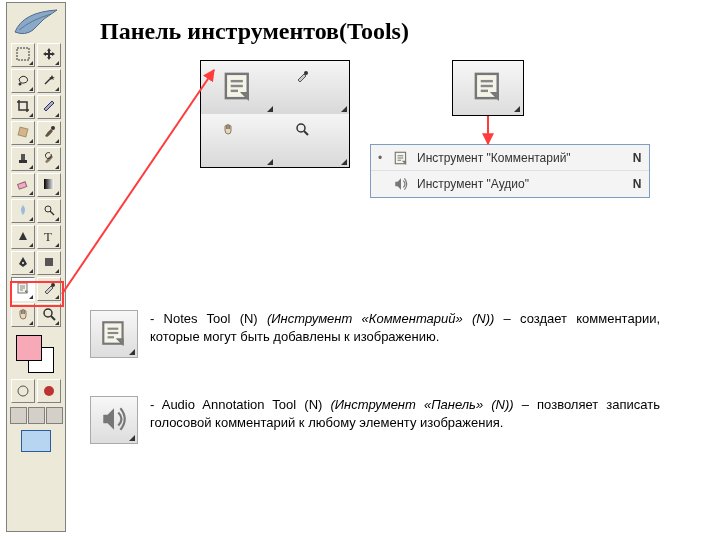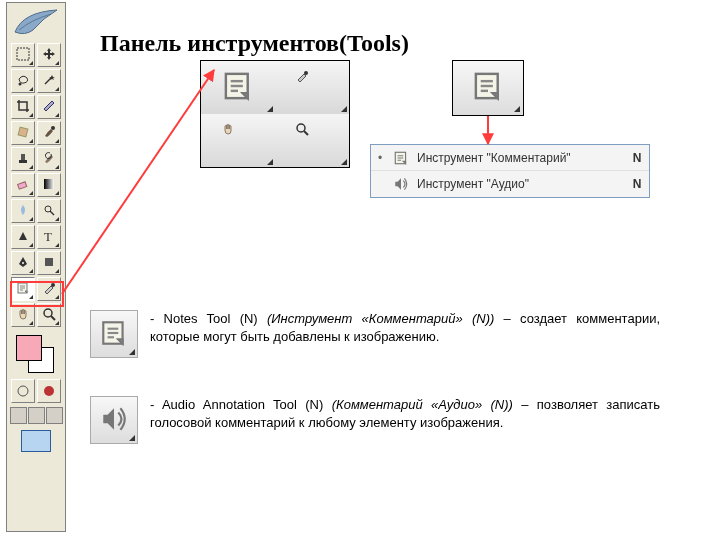--- a/index.html
+++ b/index.html
@@ -96,21 +96,21 @@
   }
   .jump {
     margin-top: 6px;
     width: 30px; height: 22px;
     background: #b7d5f0;
     border: 1px solid #2b5c9b;
   }
 
   
   .heading {
-    position: absolute; left: 100px; top: 30px;
+    position: absolute; left: 100px; top: 18px;
     font-family: "Times New Roman", serif;
     font-size: 24px; font-weight: bold;
     color: #000;
   }
 
   
   .big-group {
     position: absolute; left: 200px; top: 60px;
     width: 150px; height: 108px;
     border: 1px solid #000;
@@ -487,15 +487,15 @@
 <div class="desc-block" style="top:396px">
   <div class="desc-icon">
     <span><svg width="30" height="30" viewBox="0 0 14 14">
           <path d="M2 5 H4 L7 2 V12 L4 9 H2 Z" fill="#777"></path>
           <path d="M9 4 Q12 7 9 10" fill="none" stroke="#777"></path>
           <path d="M10 2 Q14 7 10 12" fill="none" stroke="#777"></path>
         </svg></span>
     <span class="tri"></span>
   </div>
   <div class="desc-text">
-    <span> - </span><b>Audio Annotation Tool (N)</b><i> (Комментарий «Аудио» (N))</i><span> – позволяет записать голосовой комментарий к любому элементу изображения.</span>
+    <span> - </span><b>Audio Annotation Tool (N)</b><i> (Инструмент «Панель» (N))</i><span> – позволяет записать голосовой комментарий к любому элементу изображения.</span>
   </div>
 </div>
 
 </body></html>

